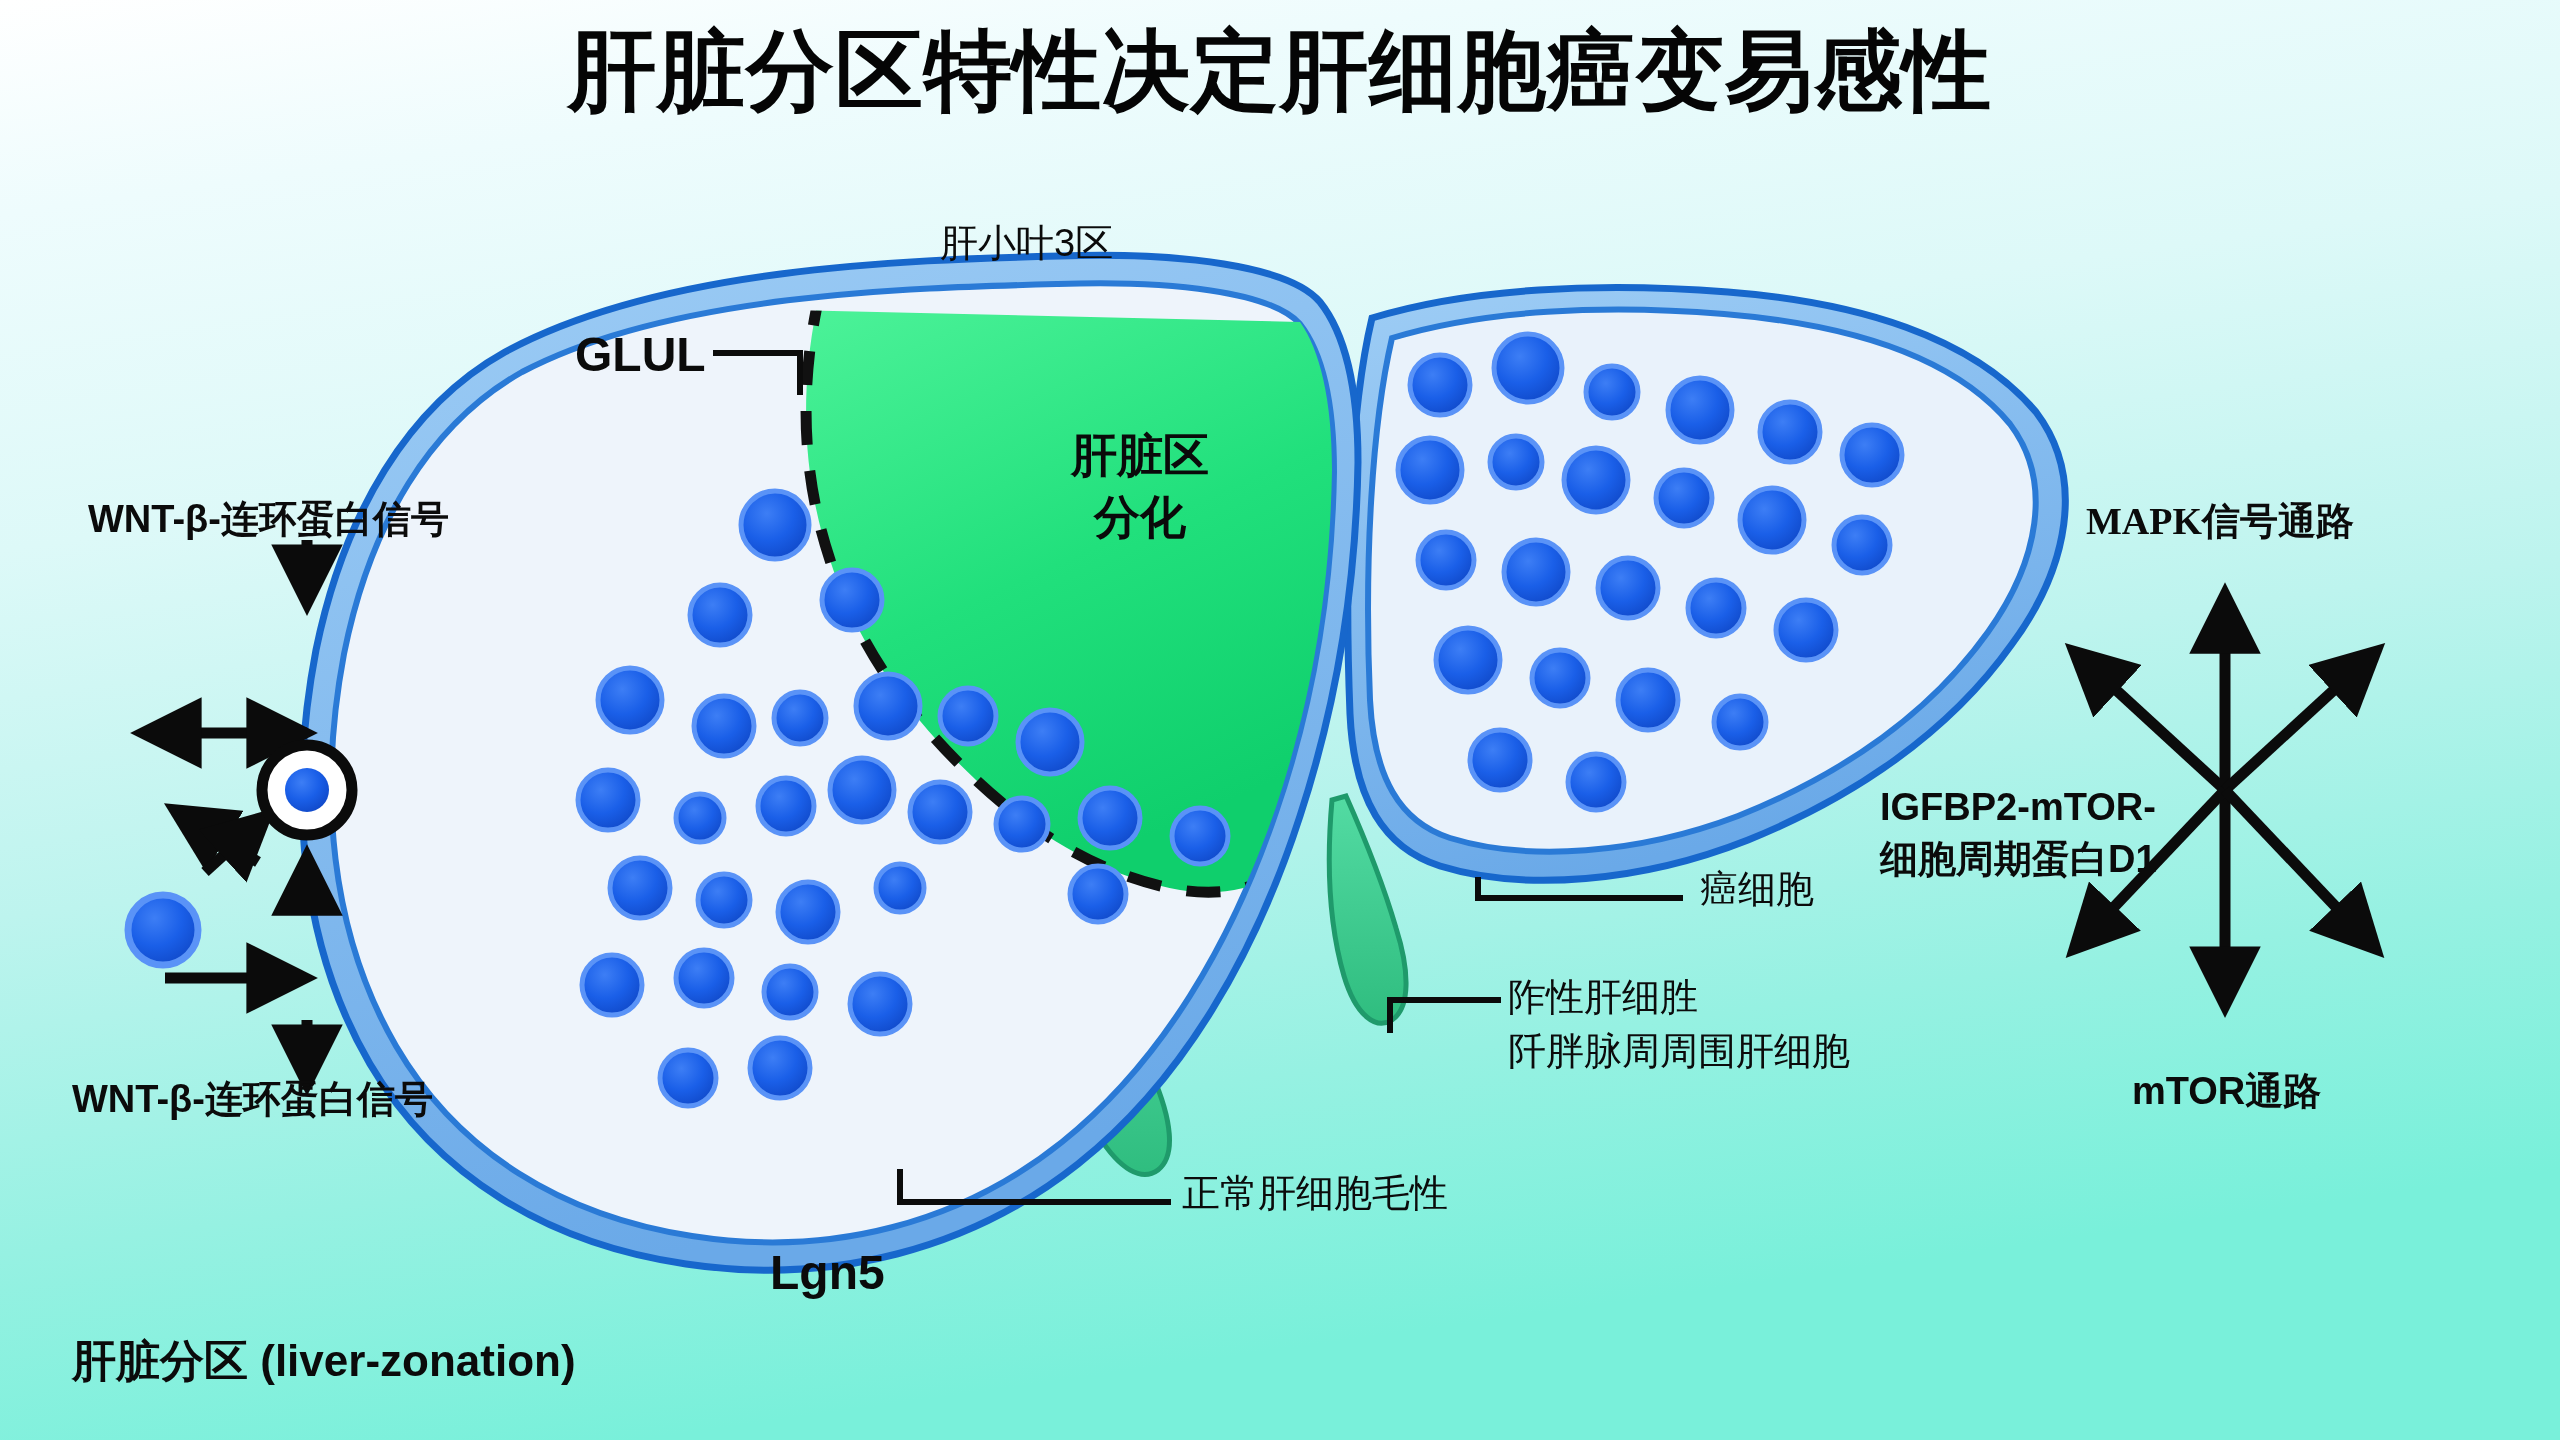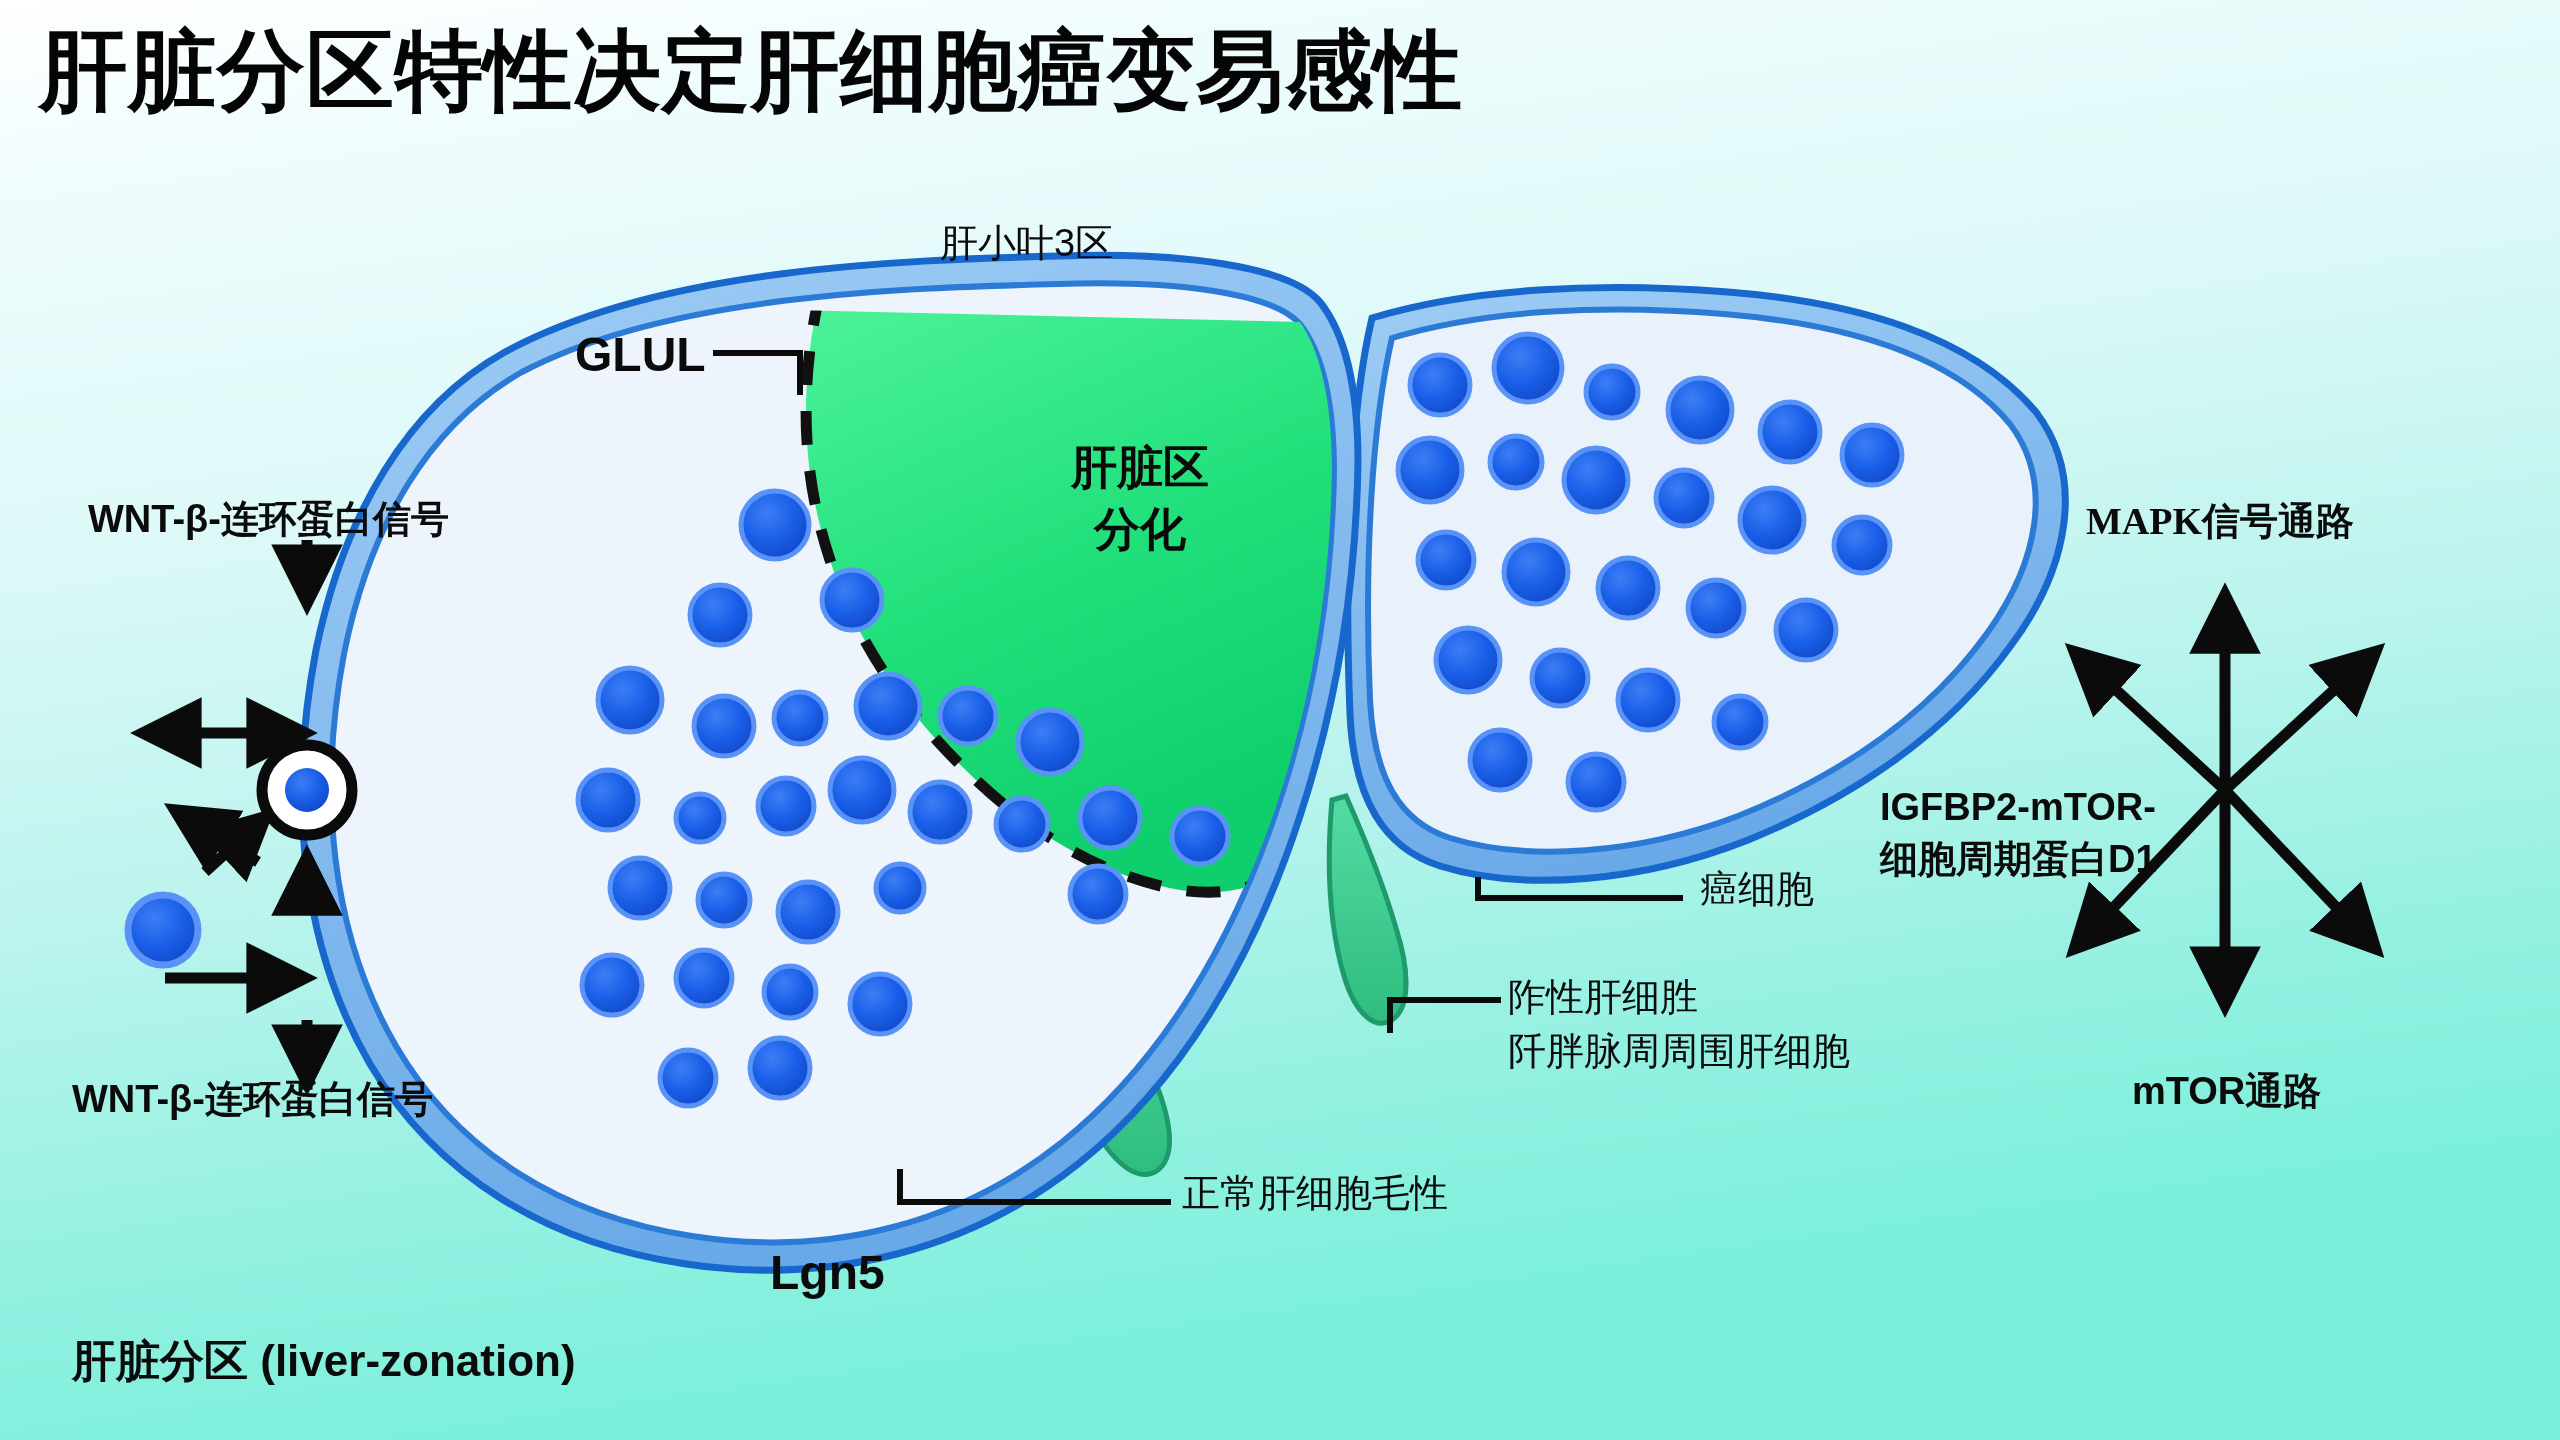--- a/index.html
+++ b/index.html
@@ -31,37 +31,35 @@
     position: absolute;
     color: #0b0b0b;
     white-space: pre;
     line-height: 1.12;
   }
 
   #page-title {
     left: 0;
     right: 0;
     top: 22px;
-    text-align: left;
+    text-align: center;
     font-size: 88px;
     font-weight: 800;
     letter-spacing: 1px;
     color: #050505;
-    padding-left: 39px;
   }
   .lbl-lg { font-size: 48px; font-weight: 700; }
   .lbl-md { font-size: 38px; font-weight: 700; }
   .lbl-reg { font-size: 38px; font-weight: 500; }
   .caption { font-size: 44px; font-weight: 700; }
   .zone-label {
     font-size: 46px;
     font-weight: 800;
     text-align: center;
     color: #0a0a0a;
-    margin-top: 12px;
   }
 </style>
 </head>
 <body>
 
 <div id="root">
 
   <svg id="bg-canvas" viewBox="0 0 2560 1440" preserveAspectRatio="none">
     <defs>
       <linearGradient id="bgGrad" x1="0" y1="0" x2="0.25" y2="1">

